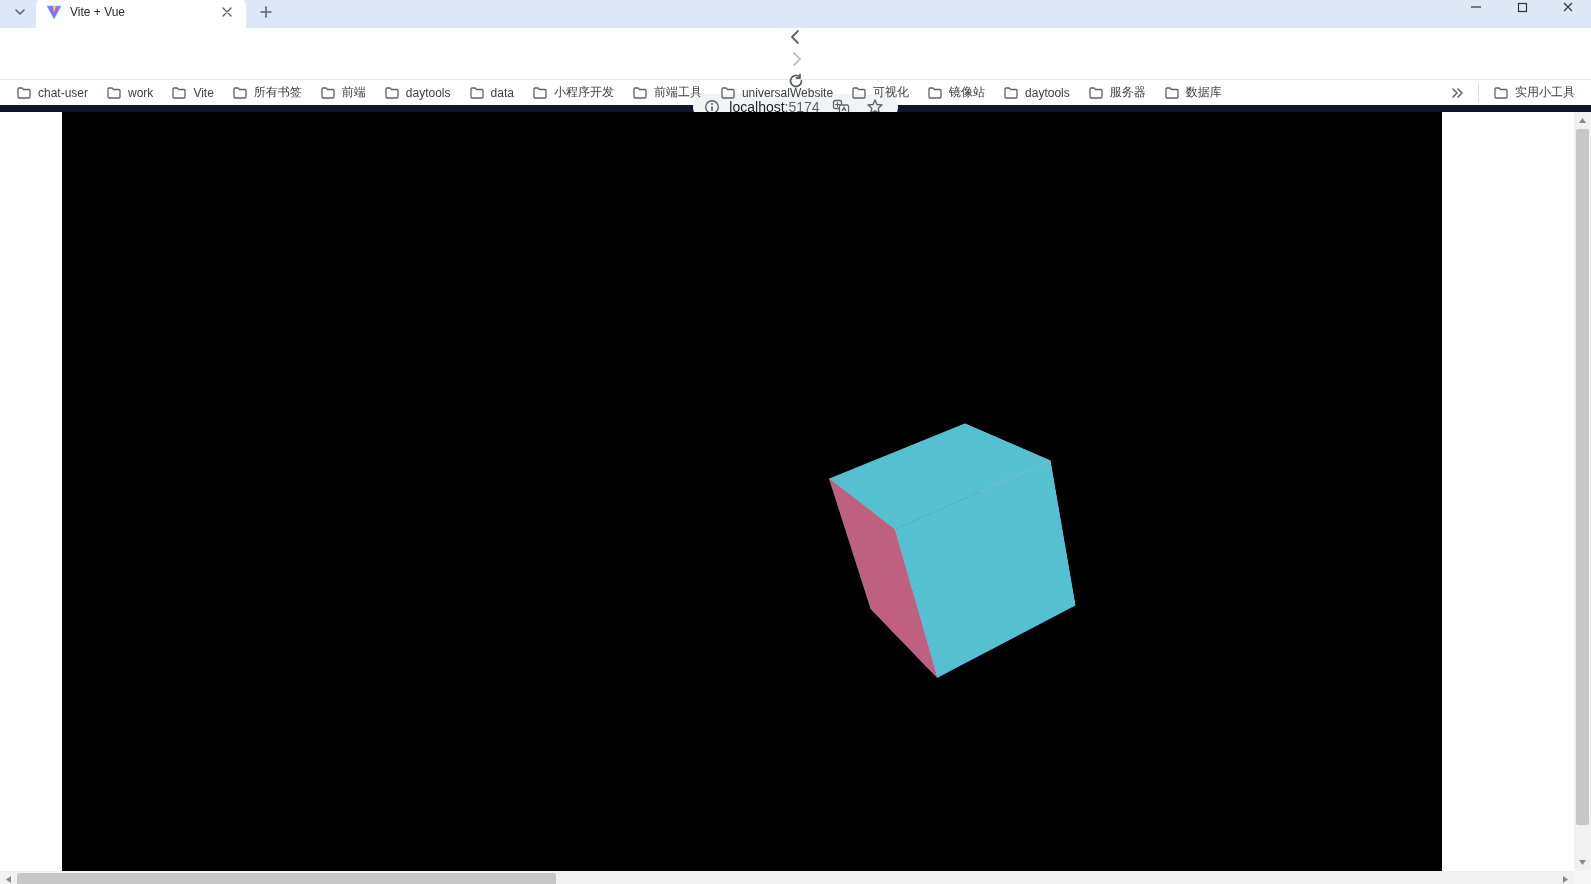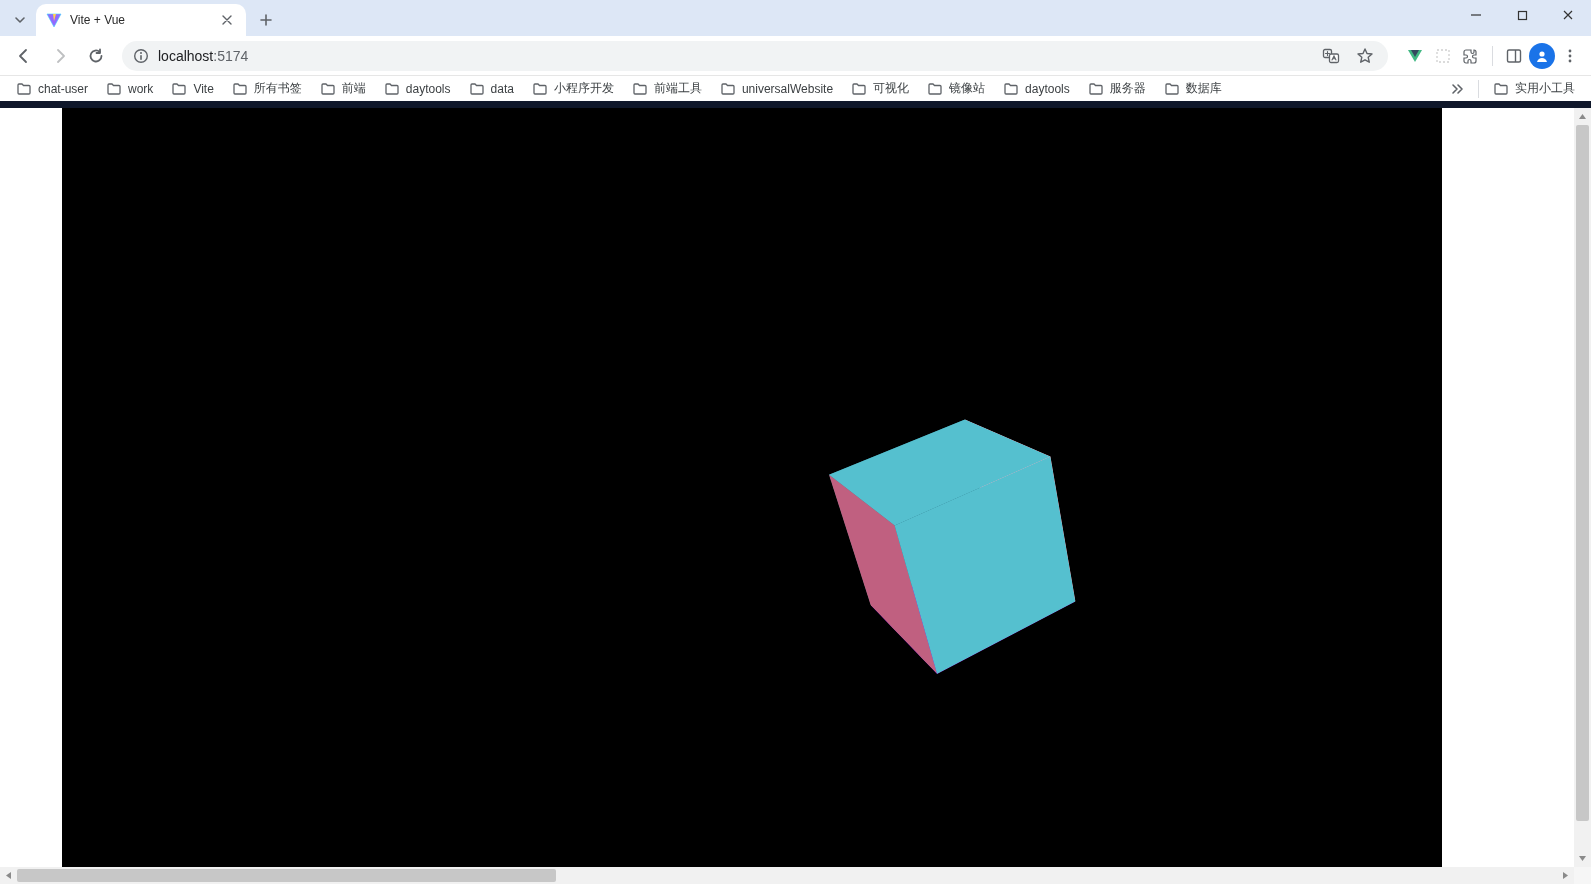--- a/index.html
+++ b/index.html
@@ -7,21 +7,21 @@
   font-family: "Segoe UI", Arial, sans-serif;
   font-size: 12px;
   background: #fff;
   width: 1591px;
   height: 884px;
   overflow: hidden;
   position: relative;
 }
 
 .titlebar {
-  height: 36px;
+  height: 28px;
   background: #dde7f6;
   display: flex;
   align-items: flex-end;
   position: relative;
 }
 .tab-strip {
   display: flex;
   align-items: flex-end;
   height: 36px;
   padding-left: 6px;
@@ -66,27 +66,28 @@
   height: 36px;
 }
 .win-btn {
   width: 46px; height: 30px;
   display: flex; align-items: center; justify-content: center;
   cursor: pointer; color: #333;
 }
 
 
 .toolbar {
-  height: 40px;
+  height: 52px;
   background: #fff;
   display: flex;
   align-items: center;
   padding: 0 8px;
   gap: 4px;
   border-bottom: 1px solid #e6e6e6;
+  flex-direction: column;
 }
 .nav-btn {
   width: 32px; height: 32px; border-radius: 50%;
   display: flex; align-items: center; justify-content: center;
   cursor: pointer; color: #5f6368;
 }
 .nav-btn.disabled { opacity: .4; cursor: default; }
 .omnibox {
   flex: 1;
   height: 30px;

